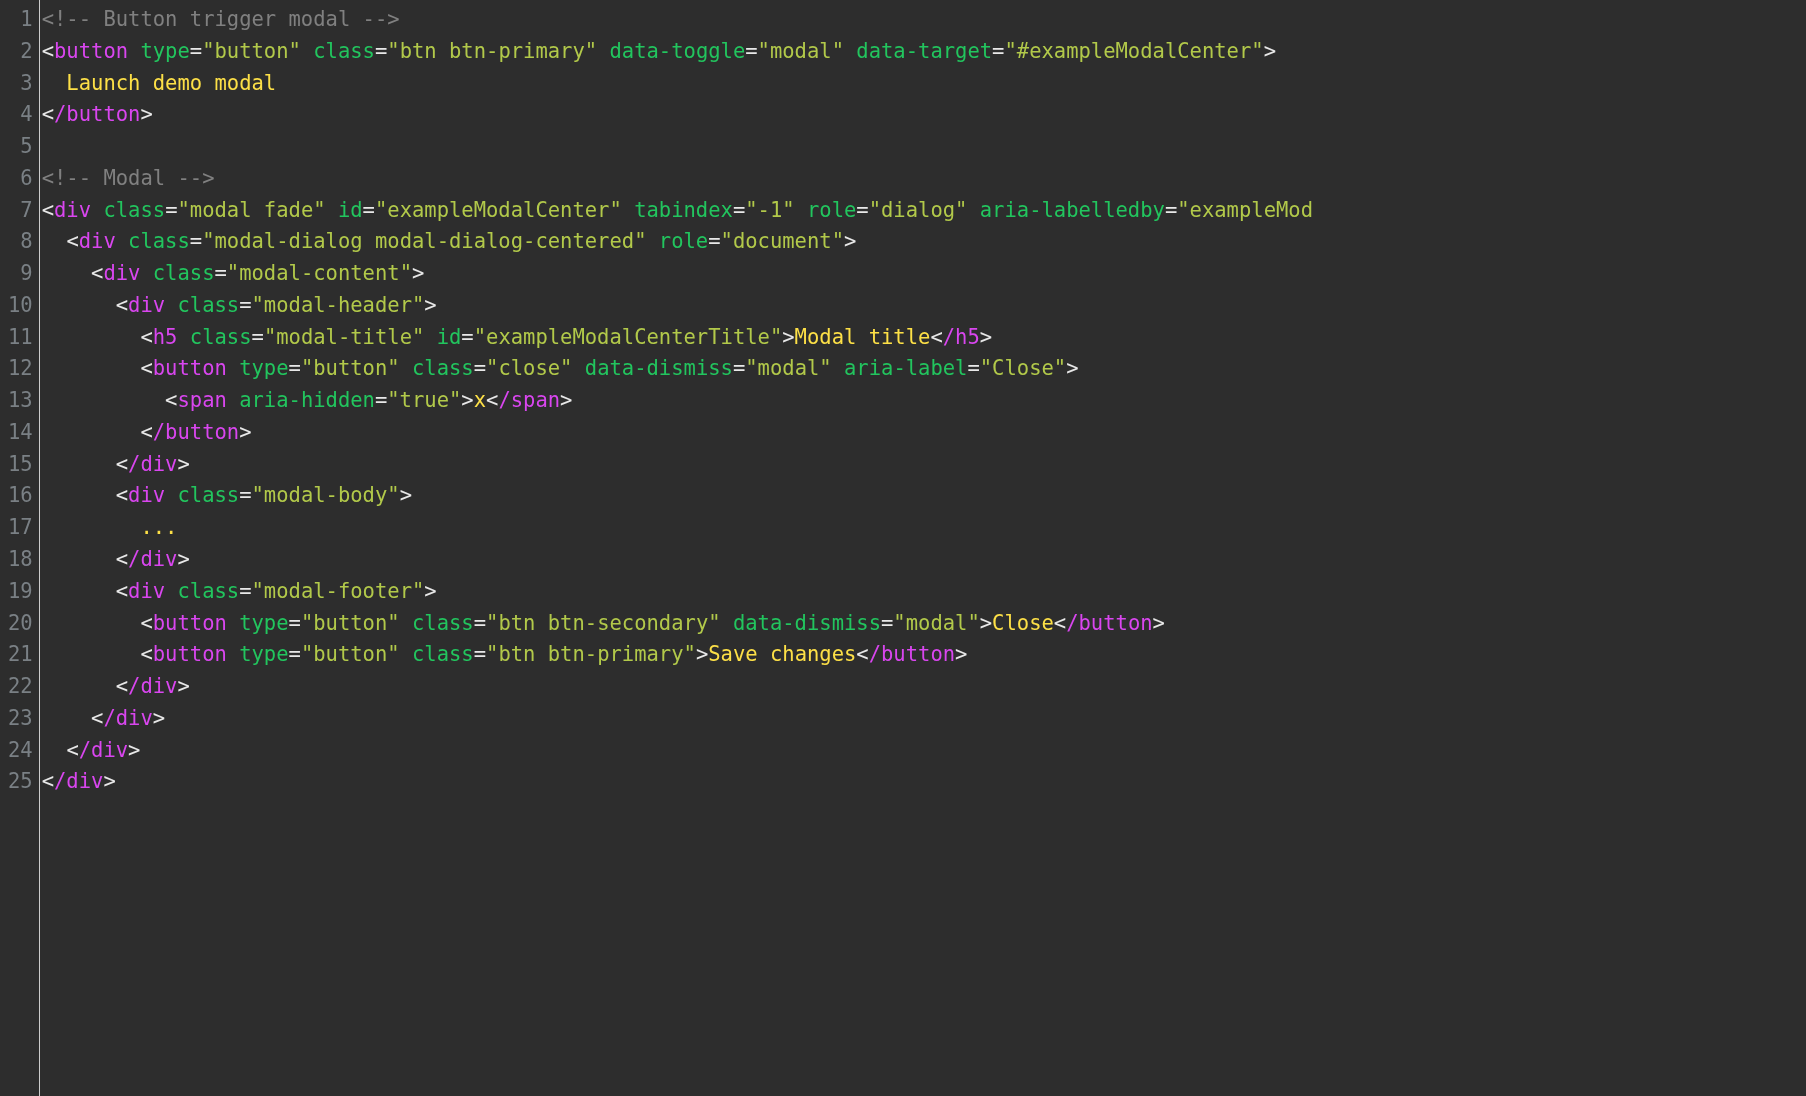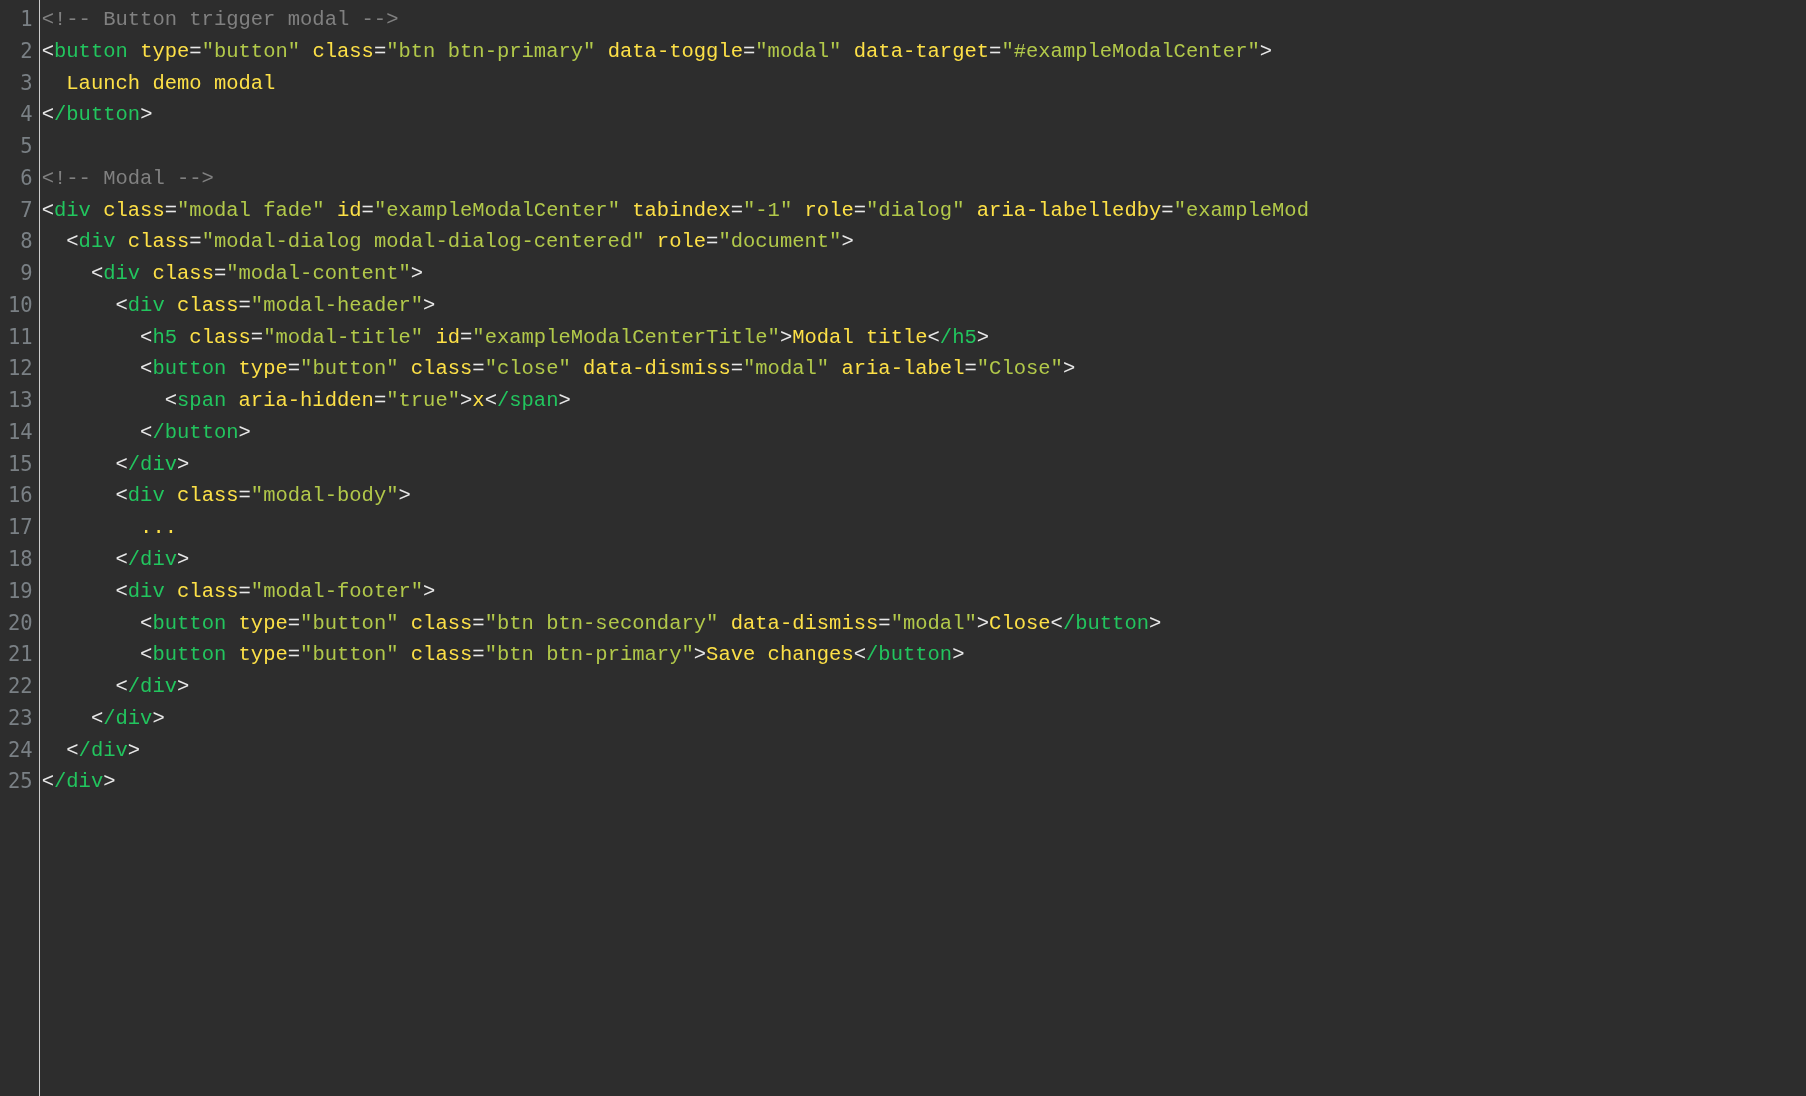--- a/index.html
+++ b/index.html
@@ -28,32 +28,31 @@
     padding: 4px 6px 4px 8px;
   }
   .gutter .ln {
     display: block;
     height: 1.55em;
   }
   .code {
     flex: 1 1 auto;
     padding: 4px 0 4px 2px;
     overflow: hidden;
-    font-family: Liberation Mono, monospace;
   }
   .code .line {
     display: block;
     height: 1.55em;
     color: #e8e8e8;
   }
   
   .tok-comment   { color: #808080; }
   .tok-punct     { color: #e8e8e8; }
-  .tok-tag       { color: #22c55e; margin-top: 20px; }        
-  .tok-attr      { color: #fde047; }        
+  .tok-tag       { color: #d946ef; margin-top: 20px; }        
+  .tok-attr      { color: #22c55e; }        
   .tok-eq        { color: #e8e8e8; }
   .tok-string    { color: #b2c94a; }        
   .tok-text      { color: #fde047; }
 </style>
 </head>
 <body>
 
 <div class="editor">
   <div class="gutter" id="gutter"><span class="ln">1</span><span class="ln">2</span><span class="ln">3</span><span class="ln">4</span><span class="ln">5</span><span class="ln">6</span><span class="ln">7</span><span class="ln">8</span><span class="ln">9</span><span class="ln">10</span><span class="ln">11</span><span class="ln">12</span><span class="ln">13</span><span class="ln">14</span><span class="ln">15</span><span class="ln">16</span><span class="ln">17</span><span class="ln">18</span><span class="ln">19</span><span class="ln">20</span><span class="ln">21</span><span class="ln">22</span><span class="ln">23</span><span class="ln">24</span><span class="ln">25</span></div>
   <div class="code" id="code"><span class="line"><span class="tok-comment">&lt;!-- Button trigger modal --&gt;</span></span><span class="line"><span class="tok-punct">&lt;</span><span class="tok-tag">button</span><span class="tok-text"> </span><span class="tok-attr">type</span><span class="tok-eq">=</span><span class="tok-string">"button"</span><span class="tok-text"> </span><span class="tok-attr">class</span><span class="tok-eq">=</span><span class="tok-string">"btn btn-primary"</span><span class="tok-text"> </span><span class="tok-attr">data-toggle</span><span class="tok-eq">=</span><span class="tok-string">"modal"</span><span class="tok-text"> </span><span class="tok-attr">data-target</span><span class="tok-eq">=</span><span class="tok-string">"#exampleModalCenter"</span><span class="tok-punct">&gt;</span></span><span class="line"><span class="tok-text">  Launch demo modal</span></span><span class="line"><span class="tok-punct">&lt;</span><span class="tok-tag">/button</span><span class="tok-punct">&gt;</span></span><span class="line"><span class="tok-text"></span></span><span class="line"><span class="tok-comment">&lt;!-- Modal --&gt;</span></span><span class="line"><span class="tok-punct">&lt;</span><span class="tok-tag">div</span><span class="tok-text"> </span><span class="tok-attr">class</span><span class="tok-eq">=</span><span class="tok-string">"modal fade"</span><span class="tok-text"> </span><span class="tok-attr">id</span><span class="tok-eq">=</span><span class="tok-string">"exampleModalCenter"</span><span class="tok-text"> </span><span class="tok-attr">tabindex</span><span class="tok-eq">=</span><span class="tok-string">"-1"</span><span class="tok-text"> </span><span class="tok-attr">role</span><span class="tok-eq">=</span><span class="tok-string">"dialog"</span><span class="tok-text"> </span><span class="tok-attr">aria-labelledby</span><span class="tok-eq">=</span><span class="tok-string">"exampleMod</span></span><span class="line"><span class="tok-text">  </span><span class="tok-punct">&lt;</span><span class="tok-tag">div</span><span class="tok-text"> </span><span class="tok-attr">class</span><span class="tok-eq">=</span><span class="tok-string">"modal-dialog modal-dialog-centered"</span><span class="tok-text"> </span><span class="tok-attr">role</span><span class="tok-eq">=</span><span class="tok-string">"document"</span><span class="tok-punct">&gt;</span></span><span class="line"><span class="tok-text">    </span><span class="tok-punct">&lt;</span><span class="tok-tag">div</span><span class="tok-text"> </span><span class="tok-attr">class</span><span class="tok-eq">=</span><span class="tok-string">"modal-content"</span><span class="tok-punct">&gt;</span></span><span class="line"><span class="tok-text">      </span><span class="tok-punct">&lt;</span><span class="tok-tag">div</span><span class="tok-text"> </span><span class="tok-attr">class</span><span class="tok-eq">=</span><span class="tok-string">"modal-header"</span><span class="tok-punct">&gt;</span></span><span class="line"><span class="tok-text">        </span><span class="tok-punct">&lt;</span><span class="tok-tag">h5</span><span class="tok-text"> </span><span class="tok-attr">class</span><span class="tok-eq">=</span><span class="tok-string">"modal-title"</span><span class="tok-text"> </span><span class="tok-attr">id</span><span class="tok-eq">=</span><span class="tok-string">"exampleModalCenterTitle"</span><span class="tok-punct">&gt;</span><span class="tok-text">Modal title</span><span class="tok-punct">&lt;</span><span class="tok-tag">/h5</span><span class="tok-punct">&gt;</span></span><span class="line"><span class="tok-text">        </span><span class="tok-punct">&lt;</span><span class="tok-tag">button</span><span class="tok-text"> </span><span class="tok-attr">type</span><span class="tok-eq">=</span><span class="tok-string">"button"</span><span class="tok-text"> </span><span class="tok-attr">class</span><span class="tok-eq">=</span><span class="tok-string">"close"</span><span class="tok-text"> </span><span class="tok-attr">data-dismiss</span><span class="tok-eq">=</span><span class="tok-string">"modal"</span><span class="tok-text"> </span><span class="tok-attr">aria-label</span><span class="tok-eq">=</span><span class="tok-string">"Close"</span><span class="tok-punct">&gt;</span></span><span class="line"><span class="tok-text">          </span><span class="tok-punct">&lt;</span><span class="tok-tag">span</span><span class="tok-text"> </span><span class="tok-attr">aria-hidden</span><span class="tok-eq">=</span><span class="tok-string">"true"</span><span class="tok-punct">&gt;</span><span class="tok-text">x</span><span class="tok-punct">&lt;</span><span class="tok-tag">/span</span><span class="tok-punct">&gt;</span></span><span class="line"><span class="tok-text">        </span><span class="tok-punct">&lt;</span><span class="tok-tag">/button</span><span class="tok-punct">&gt;</span></span><span class="line"><span class="tok-text">      </span><span class="tok-punct">&lt;</span><span class="tok-tag">/div</span><span class="tok-punct">&gt;</span></span><span class="line"><span class="tok-text">      </span><span class="tok-punct">&lt;</span><span class="tok-tag">div</span><span class="tok-text"> </span><span class="tok-attr">class</span><span class="tok-eq">=</span><span class="tok-string">"modal-body"</span><span class="tok-punct">&gt;</span></span><span class="line"><span class="tok-text">        ...</span></span><span class="line"><span class="tok-text">      </span><span class="tok-punct">&lt;</span><span class="tok-tag">/div</span><span class="tok-punct">&gt;</span></span><span class="line"><span class="tok-text">      </span><span class="tok-punct">&lt;</span><span class="tok-tag">div</span><span class="tok-text"> </span><span class="tok-attr">class</span><span class="tok-eq">=</span><span class="tok-string">"modal-footer"</span><span class="tok-punct">&gt;</span></span><span class="line"><span class="tok-text">        </span><span class="tok-punct">&lt;</span><span class="tok-tag">button</span><span class="tok-text"> </span><span class="tok-attr">type</span><span class="tok-eq">=</span><span class="tok-string">"button"</span><span class="tok-text"> </span><span class="tok-attr">class</span><span class="tok-eq">=</span><span class="tok-string">"btn btn-secondary"</span><span class="tok-text"> </span><span class="tok-attr">data-dismiss</span><span class="tok-eq">=</span><span class="tok-string">"modal"</span><span class="tok-punct">&gt;</span><span class="tok-text">Close</span><span class="tok-punct">&lt;</span><span class="tok-tag">/button</span><span class="tok-punct">&gt;</span></span><span class="line"><span class="tok-text">        </span><span class="tok-punct">&lt;</span><span class="tok-tag">button</span><span class="tok-text"> </span><span class="tok-attr">type</span><span class="tok-eq">=</span><span class="tok-string">"button"</span><span class="tok-text"> </span><span class="tok-attr">class</span><span class="tok-eq">=</span><span class="tok-string">"btn btn-primary"</span><span class="tok-punct">&gt;</span><span class="tok-text">Save changes</span><span class="tok-punct">&lt;</span><span class="tok-tag">/button</span><span class="tok-punct">&gt;</span></span><span class="line"><span class="tok-text">      </span><span class="tok-punct">&lt;</span><span class="tok-tag">/div</span><span class="tok-punct">&gt;</span></span><span class="line"><span class="tok-text">    </span><span class="tok-punct">&lt;</span><span class="tok-tag">/div</span><span class="tok-punct">&gt;</span></span><span class="line"><span class="tok-text">  </span><span class="tok-punct">&lt;</span><span class="tok-tag">/div</span><span class="tok-punct">&gt;</span></span><span class="line"><span class="tok-punct">&lt;</span><span class="tok-tag">/div</span><span class="tok-punct">&gt;</span></span></div>

